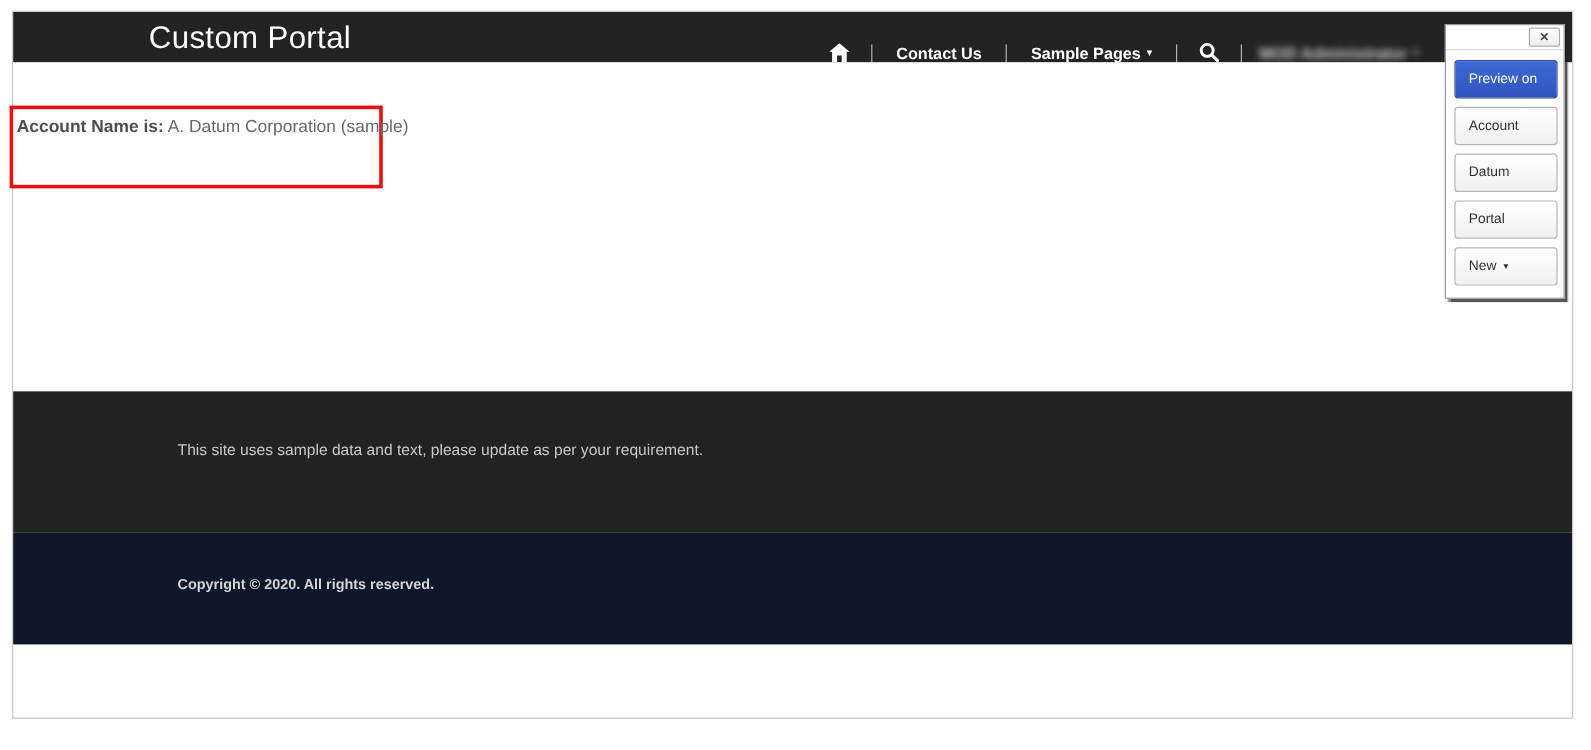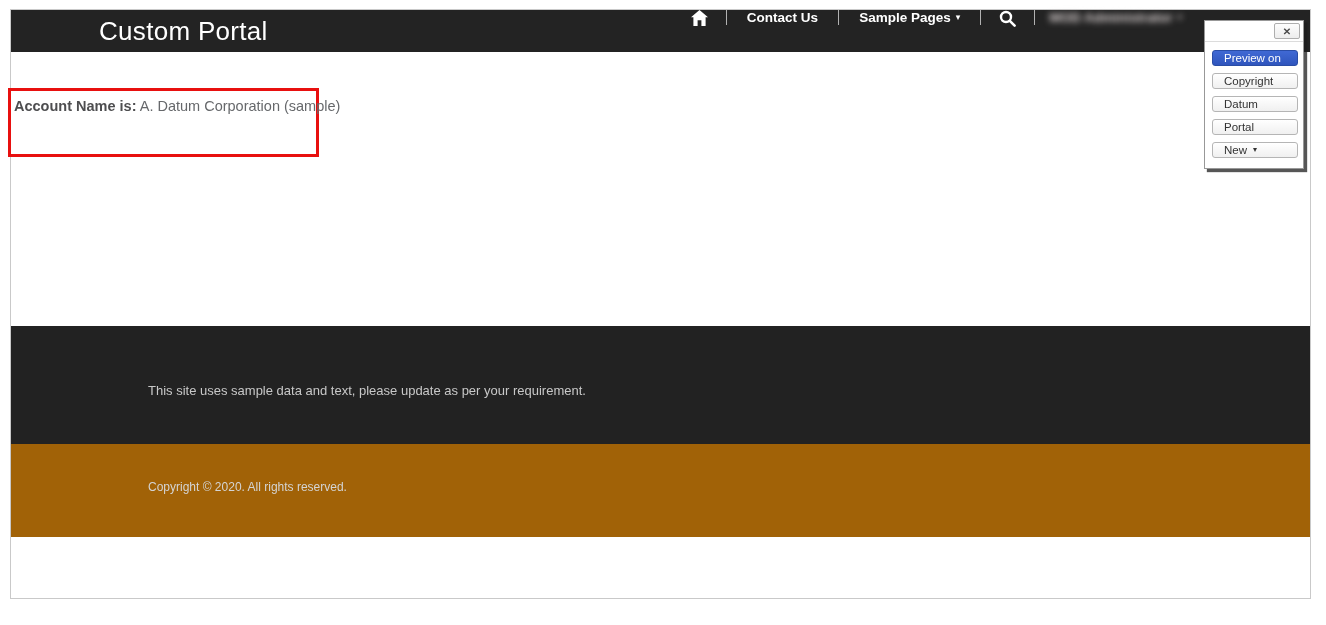--- a/index.html
+++ b/index.html
@@ -16,28 +16,28 @@
     border: 1px solid #c9c9c9;
     background: #fff;
   }
   
   .site-header {
     height: 42px; background: #232323;
     position: relative;
     display: flex; align-items: center;
   }
   .brand {
-    margin-left: 88px;
+    margin-left: 113px;
     font-size: 26px; font-weight: 300;
     color: #ffffff; letter-spacing: 0.3px;
     white-space: nowrap;
   }
   .main-nav {
     position: absolute; right: 128px; top: 0; height: 42px;
-    display: flex; align-items: flex-start;
+    display: flex; align-items: flex-end;
   }
   .nav-link {
     color: #ffffff; text-decoration: none;
     font-size: 13.5px; font-weight: bold;
     display: inline-flex; align-items: center;
     padding: 0 6px; white-space: nowrap; cursor: pointer;
   }
   .nav-sep {
     width: 1px; height: 15px;
     background: rgba(255,255,255,0.65);
@@ -64,24 +64,25 @@
   .highlight-box .line1 { margin-top: 2px; }
   .highlight-box .line2 { margin-top: 22px; }
   .acc-label-bold { font-weight: bold; color: #4e4e50; }
   .acc-label-italic { font-style: italic; color: #66686b; }
   
   .footer-dark {
     height: 118px; background: #222222;
     padding: 34px 0 0 137px; color: #fff;
   }
   .footer-dark h3 { font-size: 18px; font-weight: 400; color: #f2f2f2; letter-spacing: 0.2px; }
-  .footer-dark p { font-size: 13px; color: #c8c8c8; margin-top: 23px; }
+  .footer-dark p { font-size: 13px; color: #c8c8c8; margin-top: 7px; }
   .footer-black {
-    height: 93px; background: #a16207;
+    height: 93px; background: #0f172a;
     padding: 36px 0 0 137px;
+    font-weight: bold;
   }
   .footer-black p { font-size: 12px; color: #d4d4d4; }
   
   .editor-panel {
     position: absolute; left: 1204px; top: 20px;
     width: 100px;
     background: #ffffff;
     border: 1px solid #989898;
     box-shadow: 3px 3px 1px rgba(30,30,30,0.75);
     z-index: 10;
@@ -94,21 +95,21 @@
   .panel-close {
     width: 26px; height: 16px;
     background: linear-gradient(#fdfdfd, #ededed);
     border: 1px solid #aeaeae; border-radius: 2px;
     color: #4a4a4a; font-size: 10px; font-weight: bold; line-height: 13px;
     text-align: center; cursor: pointer;
   }
   .panel-body { padding: 8px 6px 3px 7px; }
   .panel-btn {
     display: flex; align-items: center;
-    width: 86px; height: 16px;
+    width: 86px; height: 32px;
     margin-bottom: 7px;
     padding-left: 11px;
     font-family: "Liberation Sans", sans-serif;
     font-size: 11.5px; color: #333;
     background: linear-gradient(#ffffff, #f0f0f0);
     border: 1px solid #b5b5b5; border-radius: 3px;
     cursor: pointer; white-space: nowrap;
   }
   .panel-btn.primary {
     background: linear-gradient(#4069d4, #2f55bd);
@@ -177,21 +178,21 @@
 
 <div class="editor-panel">
   <div class="panel-header">
     <button class="panel-close">✕</button>
   </div>
   <div class="panel-body">
     <button class="panel-btn primary">
       <span>Preview on</span>
     </button>
     <button class="panel-btn">
-      <span>Copyright</span>
+      <span>Account</span>
     </button>
     <button class="panel-btn">
       <span>Datum</span>
     </button>
     <button class="panel-btn">
       <span>Portal</span>
     </button>
     <button class="panel-btn">
       <span>New</span>
       <span class="caret">▾</span>

